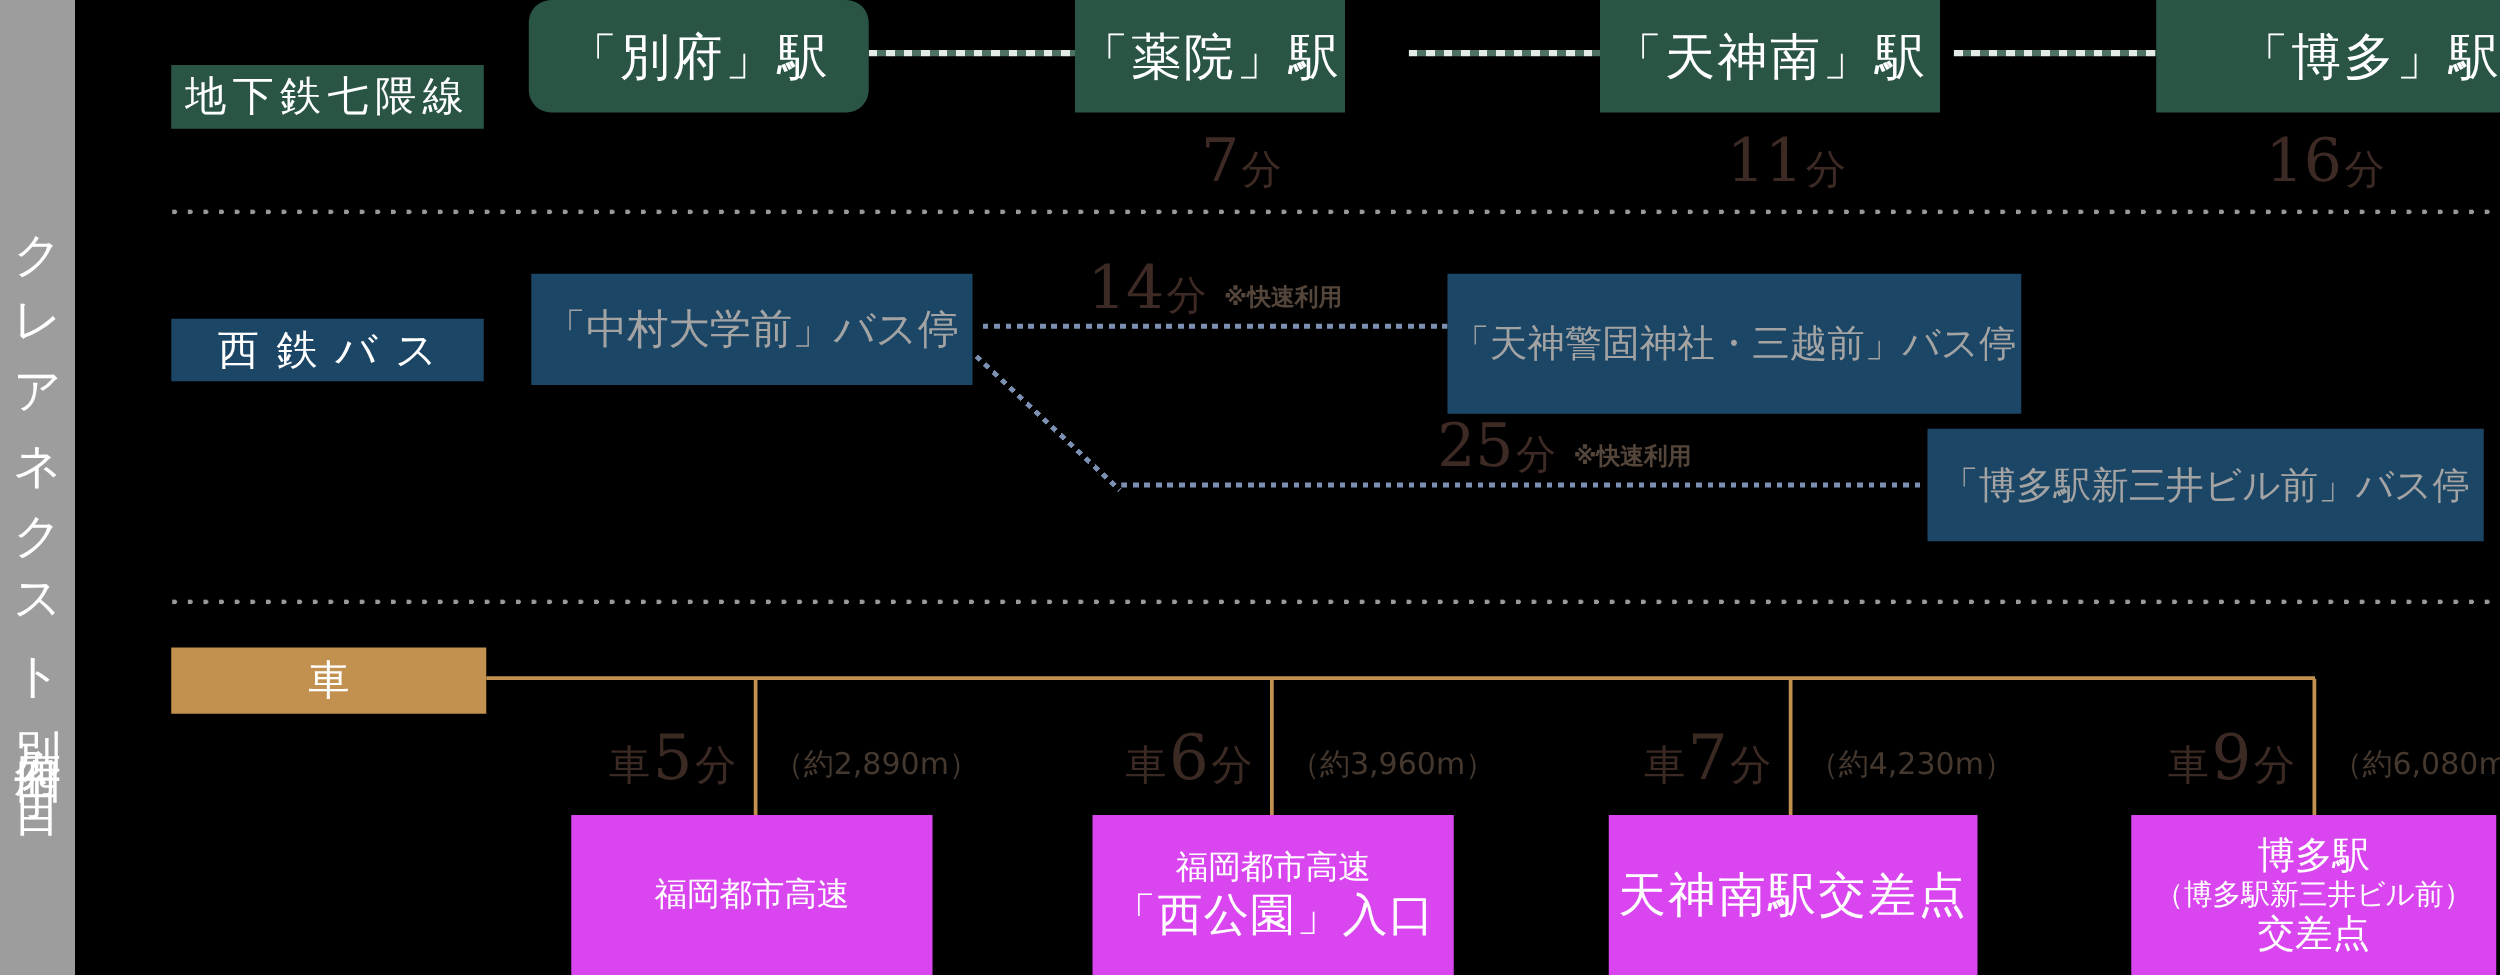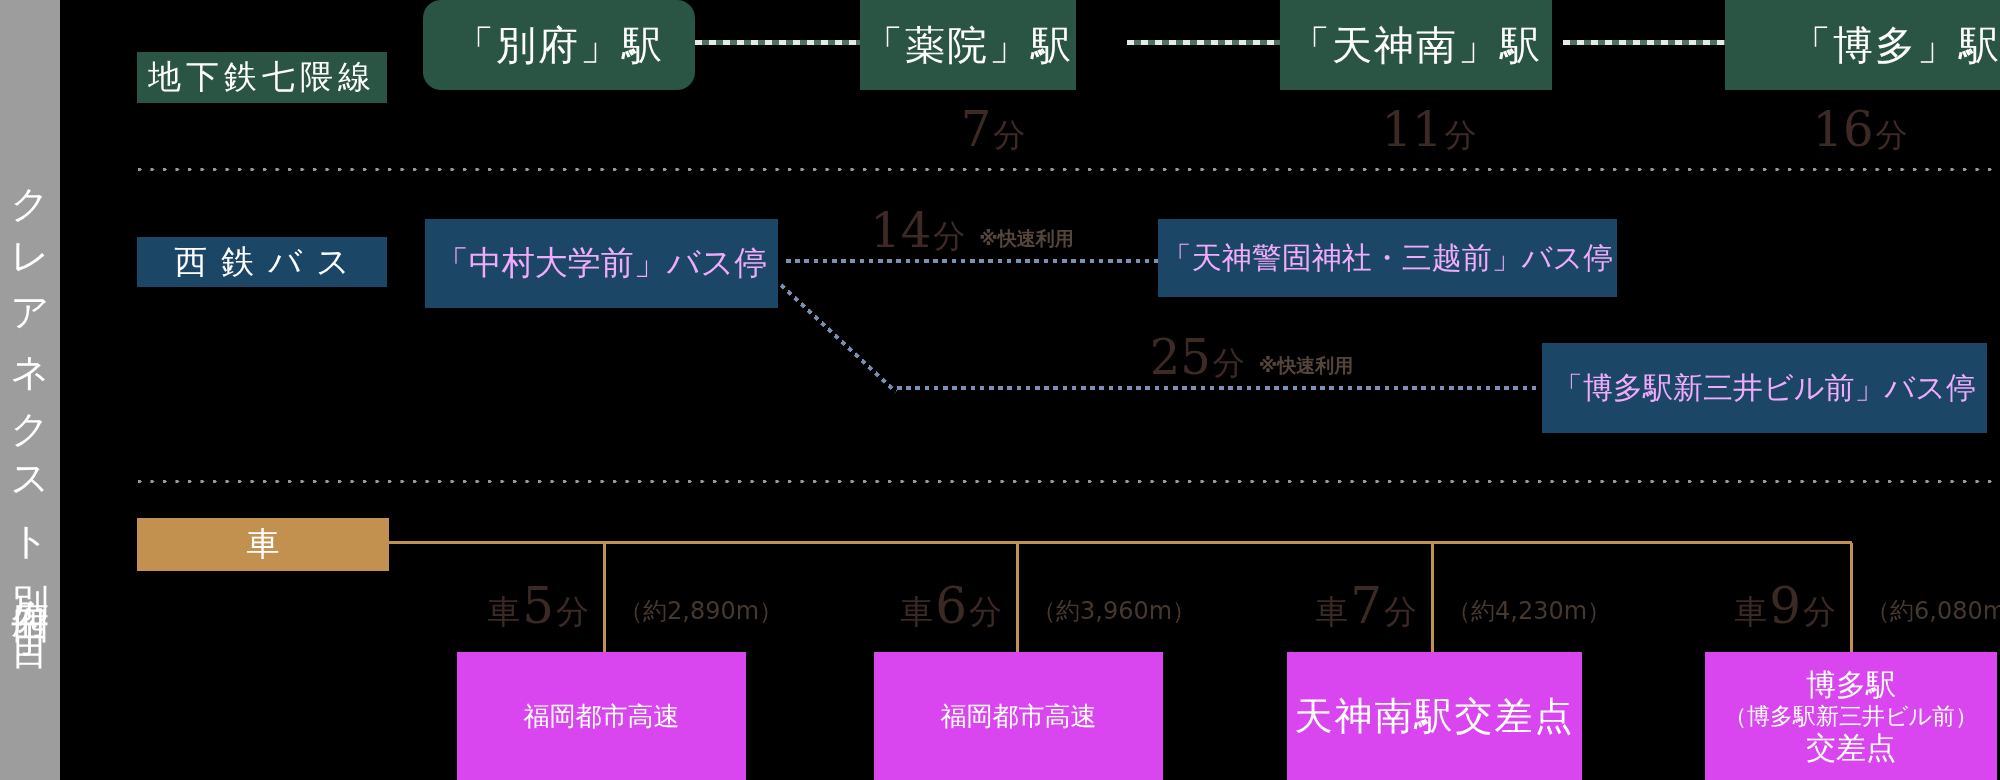--- a/index.html
+++ b/index.html
@@ -13,21 +13,21 @@
   
   .side-bar{left:0;top:0;width:60px;height:780px;background:#9d9d9d;
     display:flex;align-items:center;justify-content:center;}
   .side-bar .vtext{writing-mode:vertical-rl;color:#fff;font-size:38px;
     letter-spacing:0.34em;line-height:1;white-space:nowrap;}
 
   
   .cat-label{display:flex;align-items:center;justify-content:center;
     color:#fff;font-size:33px;white-space:nowrap;}
   .green-bg{background:#2a5545;}
-  .navy-bg{background:#1b4666;}
+  .navy-bg{background:#1b4666;margin-top:18px;}
   .tan-bg{background:#c2914f;}
 
   
   .station{top:0;height:90px;display:flex;align-items:center;justify-content:center;
     background:#2a5545;color:#fff;font-size:40px;letter-spacing:2px;white-space:nowrap;}
   .rail-dash{top:40px;height:5px;
     background:repeating-linear-gradient(90deg,#e4eae5 0 7px,#4e7261 7px 14px);}
   .time-c{height:52px;display:flex;align-items:flex-end;justify-content:center;
     color:#3e2a25;white-space:nowrap;}
   .t-num{font-size:48px;line-height:1;}
@@ -35,21 +35,21 @@
   .t-note{font-family:"DejaVu Sans","Liberation Sans",sans-serif;font-weight:700;
     font-size:19px;line-height:1;color:#55463c;margin-left:14px;padding-bottom:6px;}
 
   
   .sep{height:5px;
     background-image:radial-gradient(circle 2px at 2.5px 2.5px,#999 99%,transparent 100%);
     background-size:12.5px 5px;background-repeat:repeat-x;}
 
   
   .bus-box{display:flex;align-items:center;justify-content:center;background:#1b4666;
-    color:#f0abfc;white-space:nowrap;}
+    color:#a3a3a3;white-space:nowrap;}
   .bus-dots{height:4px;
     background:repeating-linear-gradient(90deg,#7b90b2 0 4.6px,transparent 4.6px 9.2px);}
   .bus-diag{width:157px;height:4px;transform:rotate(43deg);transform-origin:0 50%;
     background:repeating-linear-gradient(90deg,#7b90b2 0 4.6px,transparent 4.6px 9.2px);}
 
   
   .car-line-h{height:3px;background:#c2914f;}
   .car-line-v{width:3px;background:#c2914f;}
   .car-time{width:300px;height:50px;text-align:right;color:#3b2a23;white-space:nowrap;
     display:flex;align-items:flex-end;justify-content:flex-end;letter-spacing:2px;}
@@ -102,21 +102,21 @@
 <div class="abs cat-label navy-bg" style="left:137px;top:237px;width:250px;height:50px;letter-spacing:14px;text-indent:14px;">西鉄バス</div>
 
 <div class="abs bus-box" style="left:425px;top:219px;width:353px;height:89px;font-size:33px;">「中村大学前」バス停</div>
 
 <div class="abs bus-dots" style="left:786px;top:259px;width:372px;"></div>
 <div class="abs time-c" style="left:786px;top:202px;width:372px;">
   <span class="t-num">14</span>
     <span class="t-unit">分</span>
   <span class="t-note">※快速利用</span>
 </div>
-<div class="abs bus-box" style="left:1158px;top:219px;width:459px;height:78px;font-size:30px;">「天神警固神社・三越前」バス停</div>
+<div class="abs bus-box" style="left:1158px;top:219px;width:459px;height:112px;font-size:30px;">「天神警固神社・三越前」バス停</div>
 
 <div class="abs bus-diag" style="left:781px;top:283px;"></div>
 <div class="abs bus-dots" style="left:897px;top:386px;width:639px;"></div>
 <div class="abs time-c" style="left:897px;top:329px;width:639px;transform:translateX(35px);">
   <span class="t-num">25</span>
     <span class="t-unit">分</span>
   <span class="t-note">※快速利用</span>
 </div>
 <div class="abs bus-box" style="left:1542px;top:343px;width:445px;height:90px;font-size:30px;">「博多駅新三井ビル前」バス停</div>
 
@@ -154,20 +154,21 @@
 <div class="abs car-dist" style="left:619px;top:595px;">（約2,890m）</div>
 <div class="abs car-dist" style="left:1032px;top:595px;">（約3,960m）</div>
 <div class="abs car-dist" style="left:1447px;top:595px;">（約4,230m）</div>
 <div class="abs car-dist" style="left:1866px;top:595px;">（約6,080m）</div>
 
 <div class="abs dest-box" style="left:457px;width:289px;">
   <div class="d-s">福岡都市高速</div>
 </div>
 <div class="abs dest-box" style="left:874px;width:289px;">
   <div class="d-s">福岡都市高速</div>
+  <div class="d-l">「西公園」入口</div>
 </div>
 <div class="abs dest-box" style="left:1287px;width:295px;">
   <div class="d-x">天神南駅交差点</div>
 </div>
 <div class="abs dest-box" style="left:1705px;width:292px;">
   <div class="d-m">博多駅</div>
   <div class="d-p">（博多駅新三井ビル前）</div>
   <div class="d-m">交差点</div>
 </div>
 

